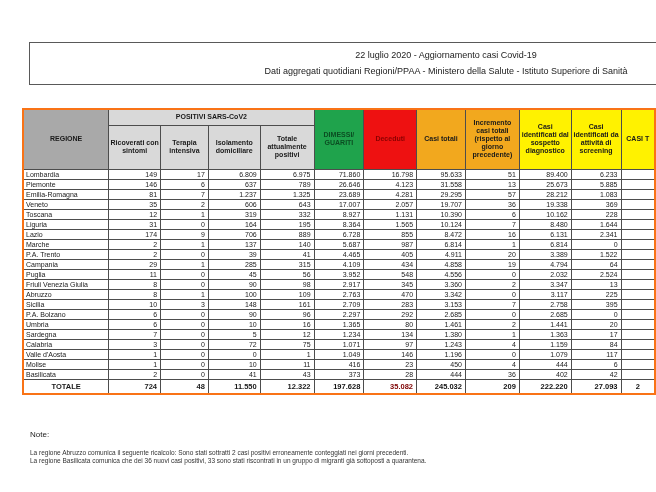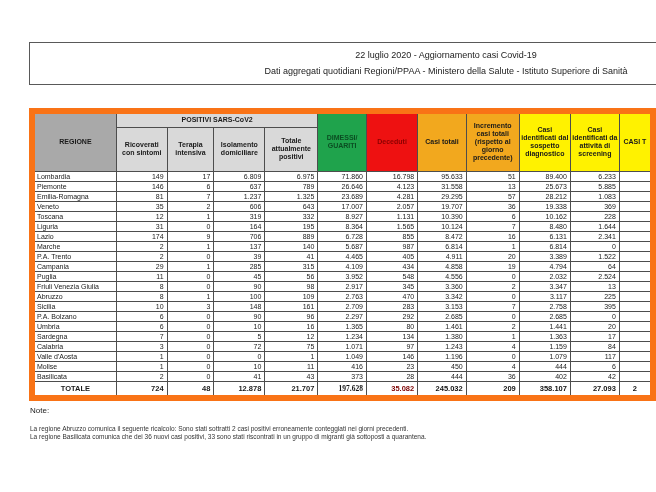--- a/index.html
+++ b/index.html
@@ -9,23 +9,23 @@
     font-family:"Liberation Sans",sans-serif;
   }
   .title-box{
     position:absolute;left:29px;top:42px;width:832px;
     border:1px solid #595959;background:#ffffff;
     text-align:center;padding:4px 0 5px 0;
   }
   .title-line{display:block;font-size:9px;line-height:16px;color:#222;}
 
   table.covid{
-    position:absolute;left:29px;top:108px;
+    position:absolute;left:22px;top:108px;
     border-collapse:collapse;table-layout:fixed;
-    border:6px solid #f97316;background:#6d28d9;
+    border:2px solid #f97316;background:#6d28d9;
   }
   .covid th,.covid td{
     border:1px solid #4d4d4d;
     font-size:7px;line-height:8px;
     padding:0;overflow:hidden;
   }
   .covid thead th{font-weight:bold;text-align:center;vertical-align:middle;padding:1px 1px;}
   .h-gray{background:#a9a9a9;font-size:8px;}
   .h-light{background:#d9d9d9;}
   .h-group{background:#d9d9d9;font-size:8px;}
@@ -37,27 +37,27 @@
 
   .covid tbody tr{height:9.7px;}
   .covid tbody td{line-height:9px;background:#fff;}
   td.rname{text-align:left;padding-left:2px;white-space:nowrap;}
   td.num{text-align:right;padding-right:3px;white-space:nowrap;}
 
   .covid tr.total{height:14px;}
   .covid tr.total td{font-weight:bold;font-size:7.5px;line-height:13px;}
   td.t-label{background:#a9a9a9;text-align:center;}
   td.t-gray{background:#d6d6d6;text-align:right;}
-  td.t-green{background:#1fa34c;color:#111;font-family:Liberation Serif, serif;}
+  td.t-green{background:#1fa34c;color:#111;}
   td.t-red{background:#ee1111;color:#7d0000;}
   td.t-orange{background:#f2a81e;color:#111;padding-left:12px;}
   td.t-yellow{background:#fff200;color:#111;}
   td.t-cut{background:#fff200;color:#111;text-align:center;}
 
-  .notes{position:absolute;left:30px;top:406px;width:600px;}
+  .notes{position:absolute;left:30px;top:430px;width:600px;}
   .notes-heading{font-size:8px;color:#222;margin:0 0 10px 0;}
   .note-line{display:block;font-size:6.5px;line-height:7.5px;color:#333;}
 </style>
 </head>
 <body>
 
 <div class="title-box">
   <span class="title-line">22 luglio 2020 - Aggiornamento casi Covid-19</span>
   <span class="title-line">Dati aggregati quotidiani Regioni/PPAA - Ministero della Salute - Istituto Superiore di Sanità</span>
 </div>
@@ -388,27 +388,27 @@
         <td class="num">444</td>
         <td class="num">36</td>
         <td class="num">402</td>
         <td class="num">42</td>
         <td></td>
       </tr>
       <tr class="total">
         <td class="t-label">TOTALE</td>
         <td class="num t-gray">724</td>
         <td class="num t-gray">48</td>
-        <td class="num t-gray">12.878</td>
-        <td class="num t-gray">21.707</td>
+        <td class="num t-gray">11.550</td>
+        <td class="num t-gray">12.322</td>
         <td class="num t-green">197.628</td>
         <td class="num t-red">35.082</td>
         <td class="num t-orange">245.032</td>
         <td class="num t-orange">209</td>
-        <td class="num t-yellow">358.107</td>
+        <td class="num t-yellow">222.220</td>
         <td class="num t-yellow">27.093</td>
         <td class="t-cut">2</td>
       </tr>
     </tbody>
 </table>
 
 <div class="notes">
   <p class="notes-heading">Note:</p>
   <span class="note-line">La regione Abruzzo comunica il seguente ricalcolo: Sono stati sottratti 2 casi positivi erroneamente conteggiati nei giorni precedenti.</span>
   <span class="note-line">La regione Basilicata comunica che dei 36 nuovi casi positivi, 33 sono stati riscontrati in un gruppo di migranti già sottoposti a quarantena.</span>

